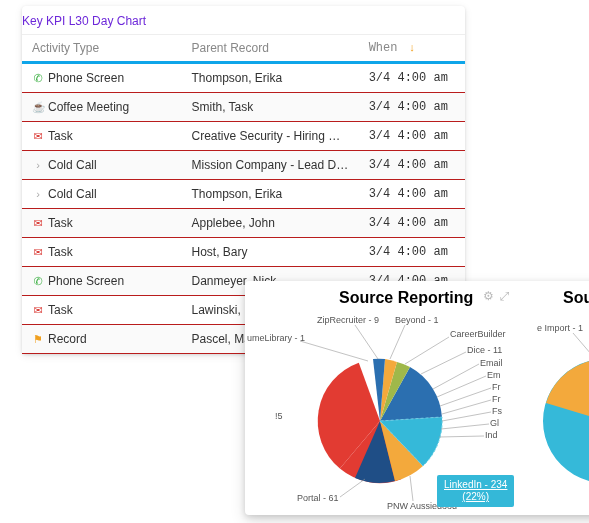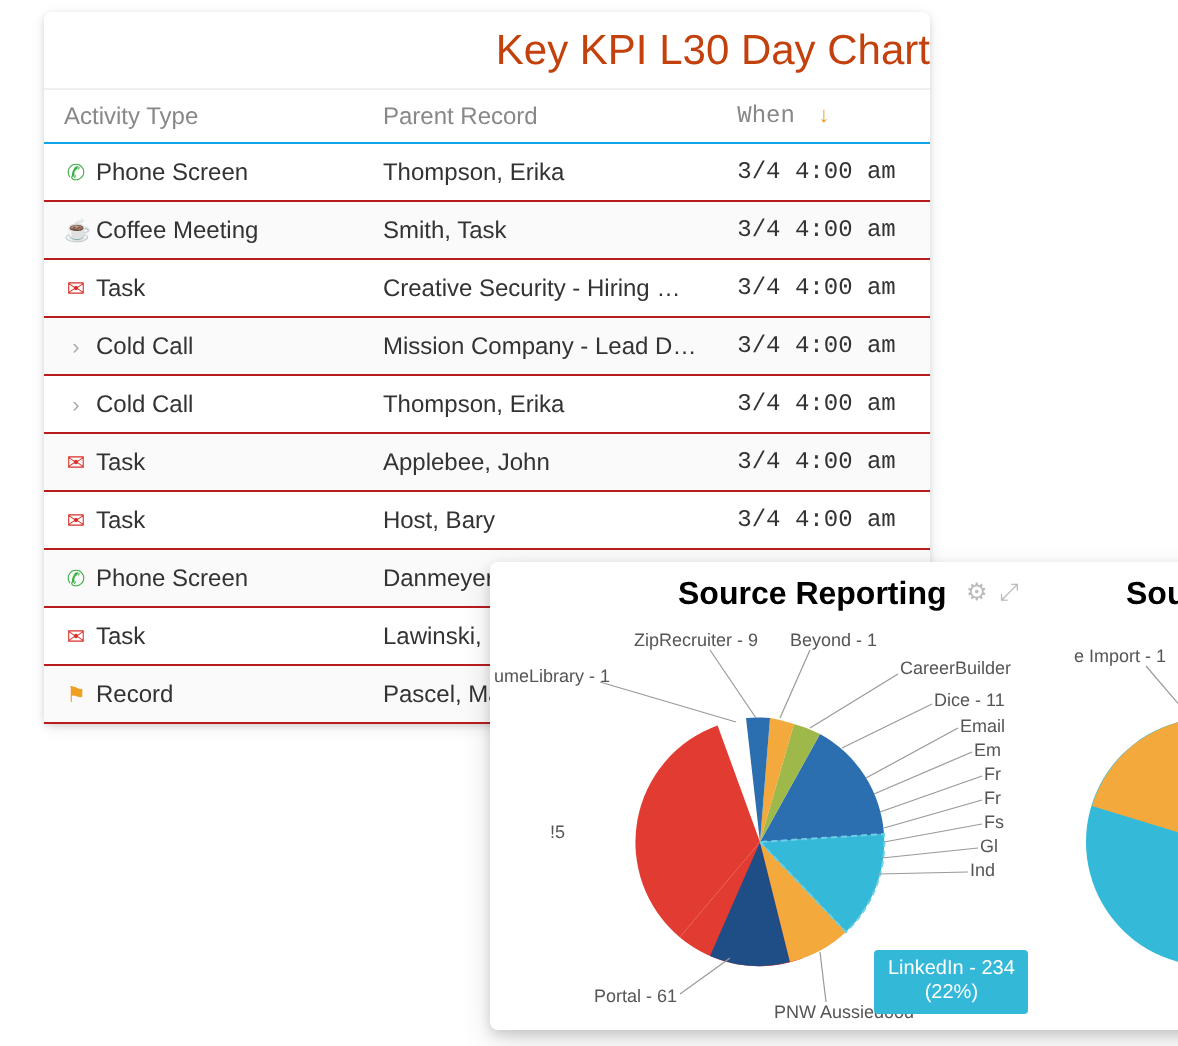--- a/index.html
+++ b/index.html
@@ -14,38 +14,38 @@
   .table-card {
     position: absolute;
     left: 22px;
     top: 6px;
     width: 443px;
     background: #fff;
     border-radius: 4px;
     box-shadow: 0 1px 3px rgba(0,0,0,0.12), 0 2px 8px rgba(0,0,0,0.08);
   }
   .table-title {
-    text-align: right;
-    font-size: 21px;
+    text-align: left;
+    font-size: 12px;
     font-weight: 400;
-    color: #c2410c;
+    color: #6d28d9;
     padding: 8px 0 6px;
   }
   .tbl {
     width: 100%;
     border-collapse: collapse;
     font-size: 12px;
   }
   .tbl th {
     text-align: left;
     font-weight: 400;
     color: #888;
     padding: 6px 10px;
     border-top: 1px solid #eee;
-    border-bottom: 1px solid #0ea5e9;
+    border-bottom: 3px solid #0ea5e9;
   }
   .tbl th.when-col { color: #888; }
   .sort-arrow { color: #f0a020; margin-left: 4px; font-size: 11px; }
   .tbl td {
     padding: 7px 10px;
     color: #333;
     border-bottom: 1px solid #b91c1c;
     white-space: nowrap;
     overflow: hidden;
     text-overflow: ellipsis;
@@ -92,20 +92,21 @@
   .tooltip-box {
     position:absolute;
     left: 192px; top: 164px;
     background:#34b8d8;
     color:#fff;
     font-size:10px;
     padding:4px 7px;
     border-radius:2px;
     text-align:center;
     line-height:1.2;
+    text-decoration:underline;
   }
 </style>
 </head>
 <body>
 
 <div class="table-card">
   <div class="table-title">Key KPI L30 Day Chart</div>
   <table class="tbl">
     <thead>
       <tr>

